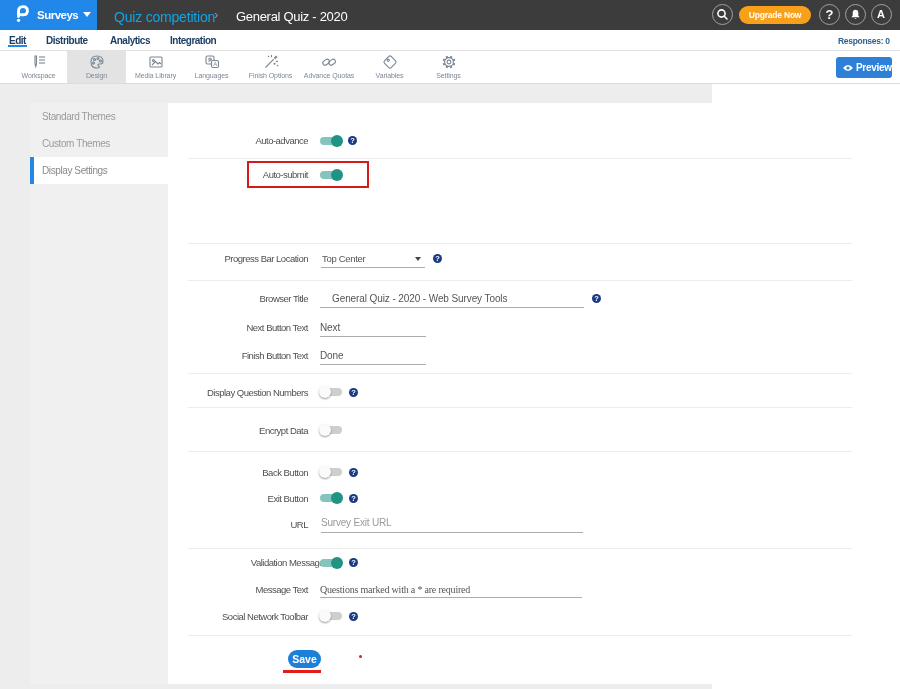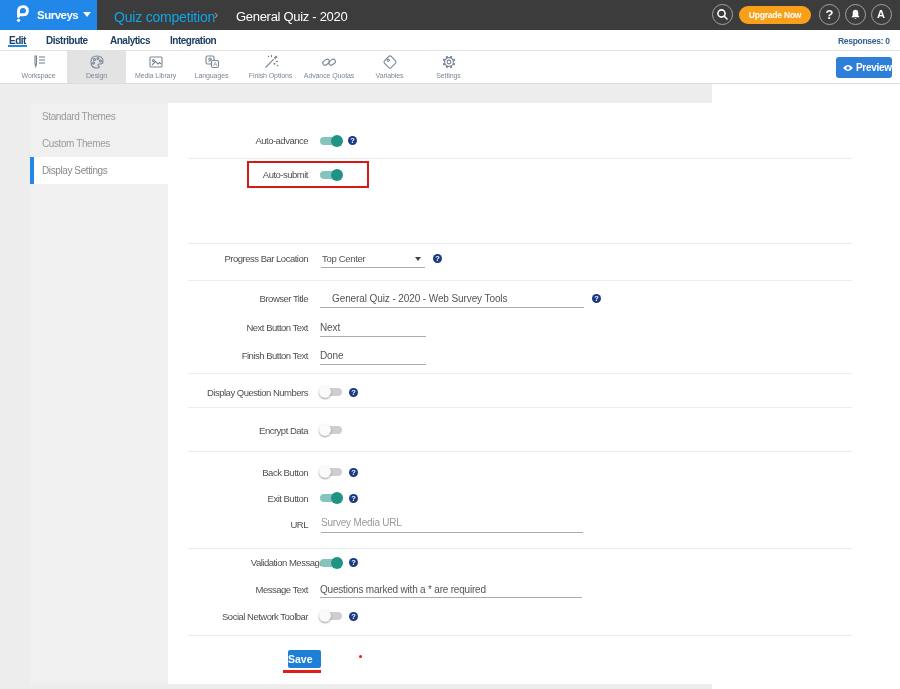--- a/index.html
+++ b/index.html
@@ -236,36 +236,36 @@
       </div>
     <div class="qm" style="left:319px;top:364.5px;">?</div>
 
     <div class="lbl" style="left:128px;top:389.5px;">Exit Button</div>
     <div class="tog tog-on" style="left:290px;top:391px;">
         <div class="knob knob-on"></div>
       </div>
     <div class="qm" style="left:319px;top:390.5px;">?</div>
 
     <div class="lbl" style="left:128px;top:415.5px;">URL</div>
-    <div class="abs" style="left:291px;top:414px;font-size:10px;letter-spacing:-0.2px;color:#999;">Survey Media URL</div>
+    <div class="abs" style="left:291px;top:414px;font-size:10px;letter-spacing:-0.2px;color:#999;">Survey Exit URL</div>
     <div class="uline" style="left:291px;top:428.5px;width:262px;"></div>
 
     <div class="lbl" style="left:144px;top:454px;">Validation Message</div>
     <div class="tog tog-on" style="left:290px;top:455.5px;">
         <div class="knob knob-on"></div>
       </div>
     <div class="qm" style="left:319px;top:455px;">?</div>
 
     <div class="lbl" style="left:128px;top:480.5px;">Message Text</div>
-    <div class="inptxt" style="left:290px;top:480.5px;letter-spacing:-0.2px;">Questions marked with a * are required</div>
+    <div class="inptxt" style="left:290px;top:480.5px;letter-spacing:-0.2px;font-family:Liberation Serif, serif;">Questions marked with a * are required</div>
     <div class="uline" style="left:290px;top:494px;width:262px;"></div>
 
     <div class="lbl" style="left:128px;top:507.5px;">Social Network Toolbar</div>
     <div class="tog tog-off" style="left:290px;top:509px;">
         <div class="knob knob-off"></div>
       </div>
     <div class="qm" style="left:319px;top:508.5px;">?</div>
 
-    <div class="abs" style="left:258px;top:547px;width:33px;height:18px;background:#1d7fd8;border-radius:2px;color:#fff;font-size:10.5px;font-weight:bold;text-align:left;line-height:18px;">Save</div>
+    <div class="abs" style="left:258px;top:547px;width:33px;height:18px;background:#1d7fd8;border-radius:9px;color:#fff;font-size:10.5px;font-weight:bold;text-align:center;line-height:18px;">Save</div>
     <div class="abs" style="left:253px;top:567px;width:38px;height:2.5px;background:#e21b1b;"></div>
     <div class="abs" style="left:328.5px;top:551.5px;width:3px;height:3px;border-radius:50%;background:#e21b1b;"></div>
   </div>
 </div>
 
 </body></html>

